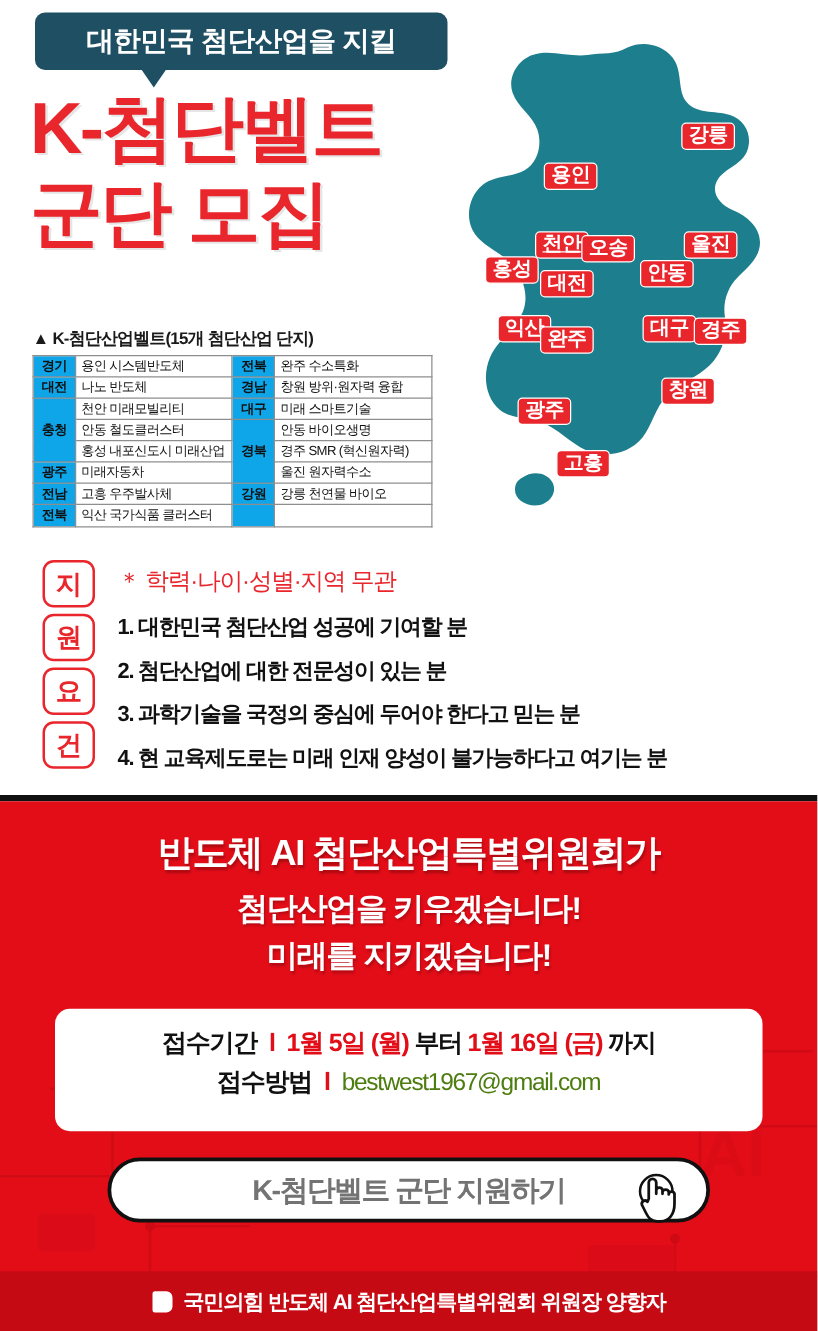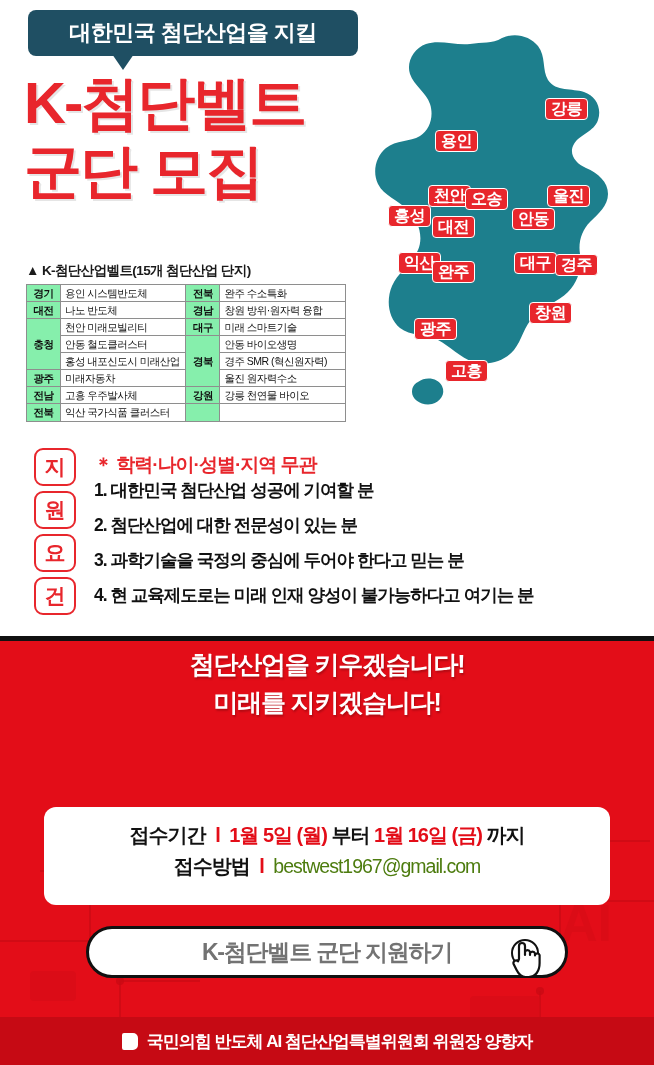--- a/index.html
+++ b/index.html
@@ -106,21 +106,21 @@
     padding: 2px 4px;
     height: 16px;
     line-height: 1.15;
     color: #111;
     background: #fff;
   }
   .belt-table td.reg {
     width: 34px;
     text-align: center;
     font-weight: bold;
-    background: #86efac;
+    background: #0ea5e9;
     color: #111;
   }
   .belt-table td.item { width: 126px; }
 
   
   .map-wrap {
     position: absolute;
     left: 352px;
     top: 30px;
     width: 290px;
@@ -163,23 +163,24 @@
     background: #fff;
   }
   .req-list {
     position: absolute;
     left: 94px;
     top: 452px;
     width: 540px;
   }
   .req-head {
     font-size: 19px;
-    font-weight: bold;
+    font-weight: normal;
     color: #e8262c;
     letter-spacing: -1px;
+    margin-bottom: 11px;
   }
   .req-item {
     font-size: 17.5px;
     font-weight: bold;
     color: #111111;
     letter-spacing: -1px;
     margin-bottom: 11px;
     white-space: nowrap;
   }
 
@@ -443,20 +444,21 @@
         <circle cx="540" cy="350" r="4"></circle>
       </g>
       <g fill="#cc0c16" opacity="0.65">
         <rect x="470" y="355" width="70" height="45" rx="4"></rect>
         <rect x="560" y="390" width="60" height="34" rx="4"></rect>
         <rect x="30" y="330" width="46" height="30" rx="4"></rect>
       </g>
       <text x="560" y="300" fill="#c90b15" font-size="52" font-weight="bold" opacity="0.55" font-family="Liberation Sans, sans-serif">AI</text>
     </svg>
 
+    <div class="headline1">반도체 AI 첨단산업특별위원회가</div>
     <div class="headline2">첨단산업을 키우겠습니다!</div>
     <div class="headline3">미래를 지키겠습니다!</div>
 
     <div class="info-box">
       <div class="info-row">
         <span class="label">접수기간</span>
         <span class="sep">l</span>
         <span class="hi">1월 5일 (월)</span>
         <span>부터</span>
         <span class="hi">1월 16일 (금)</span>

